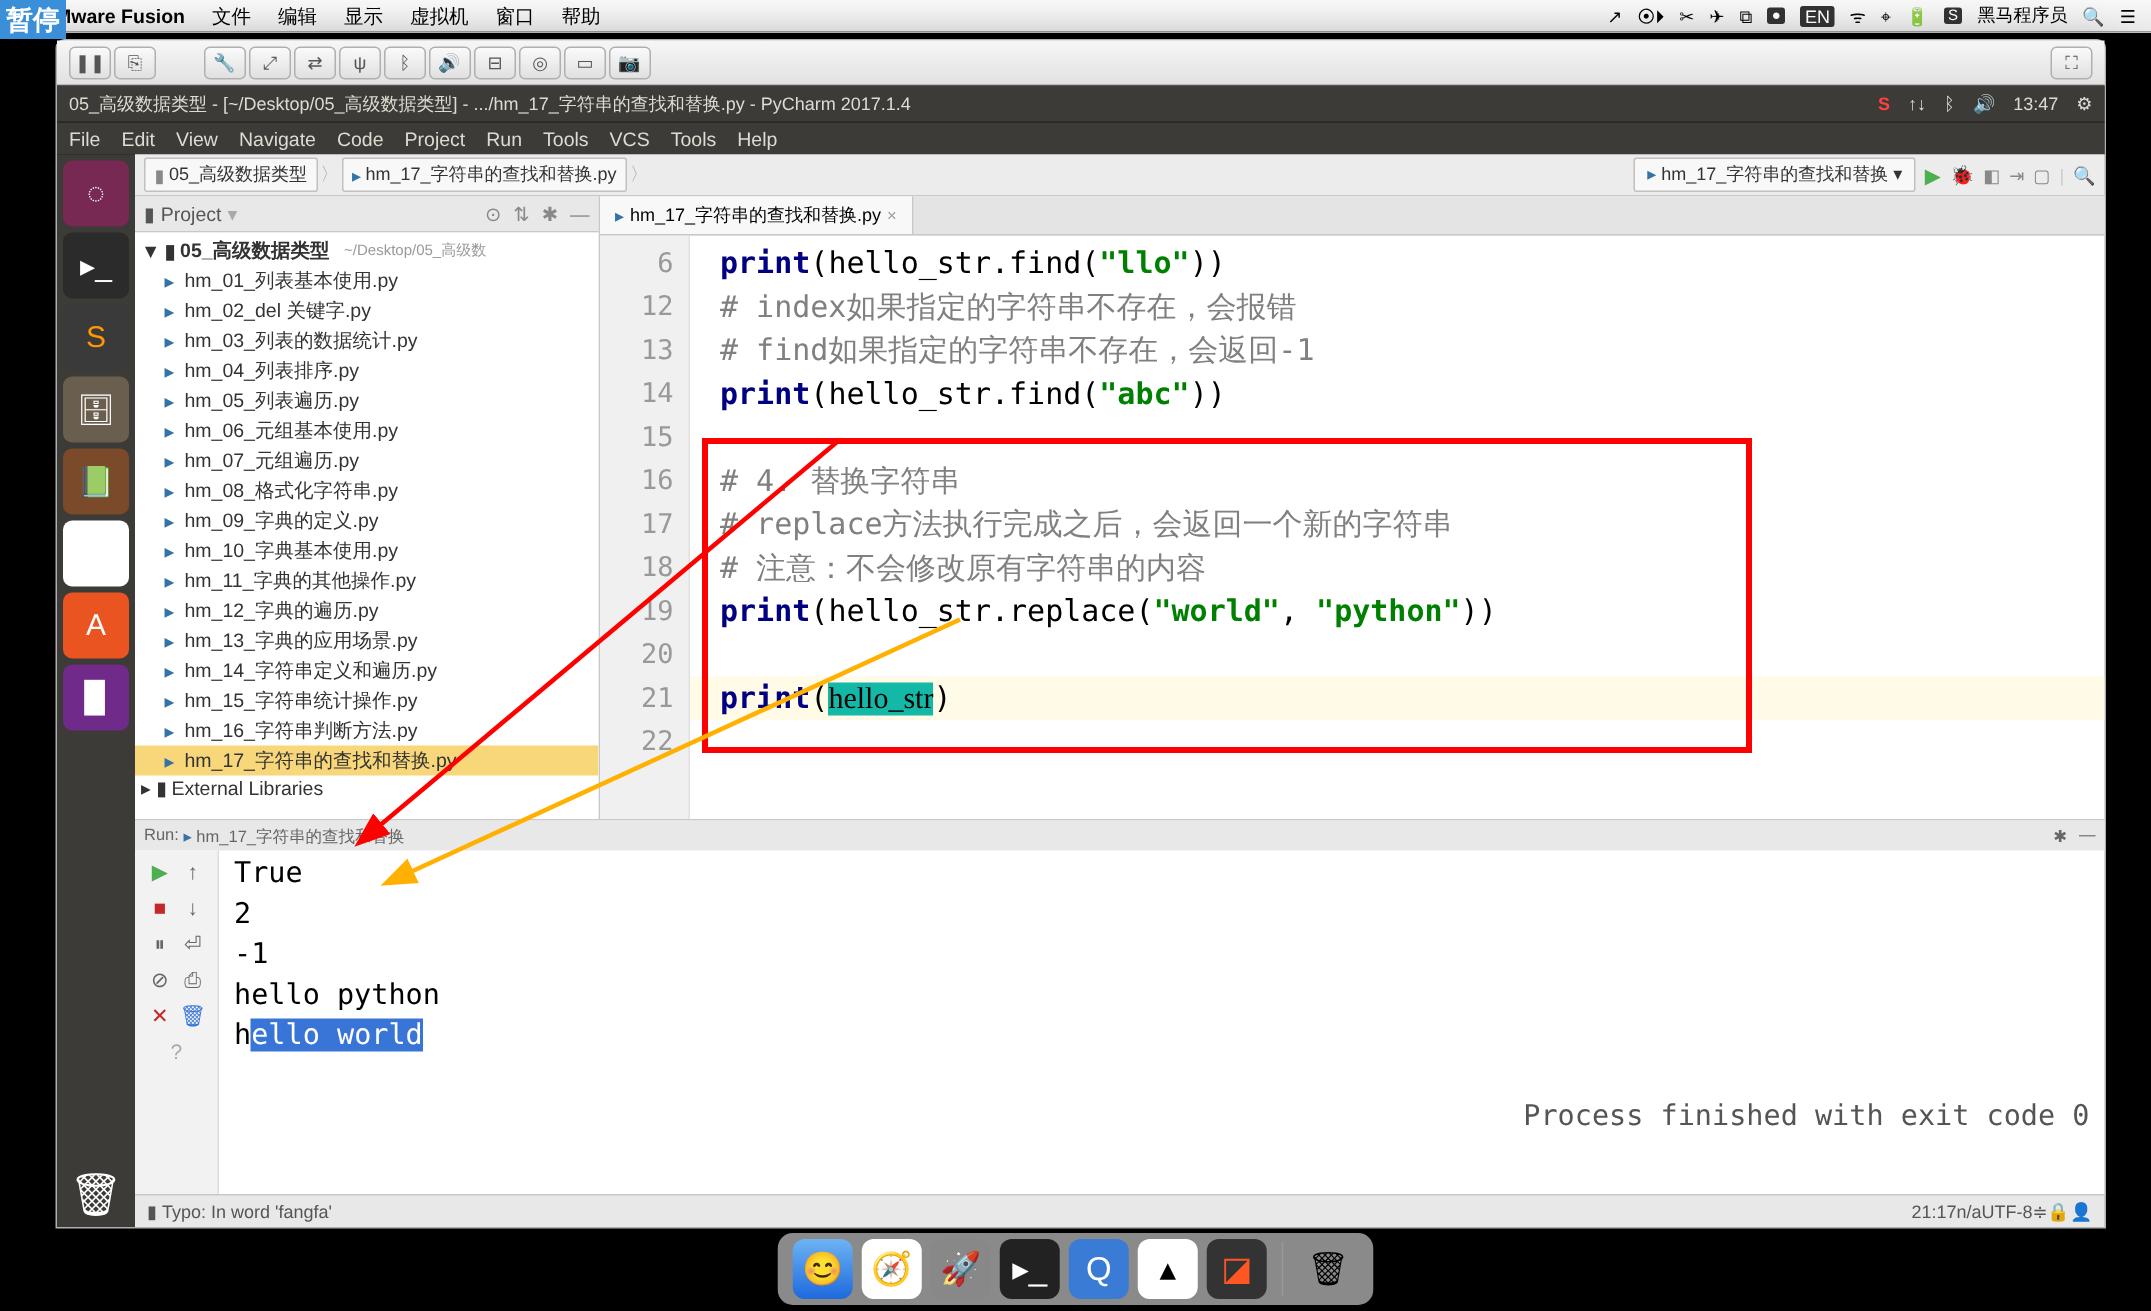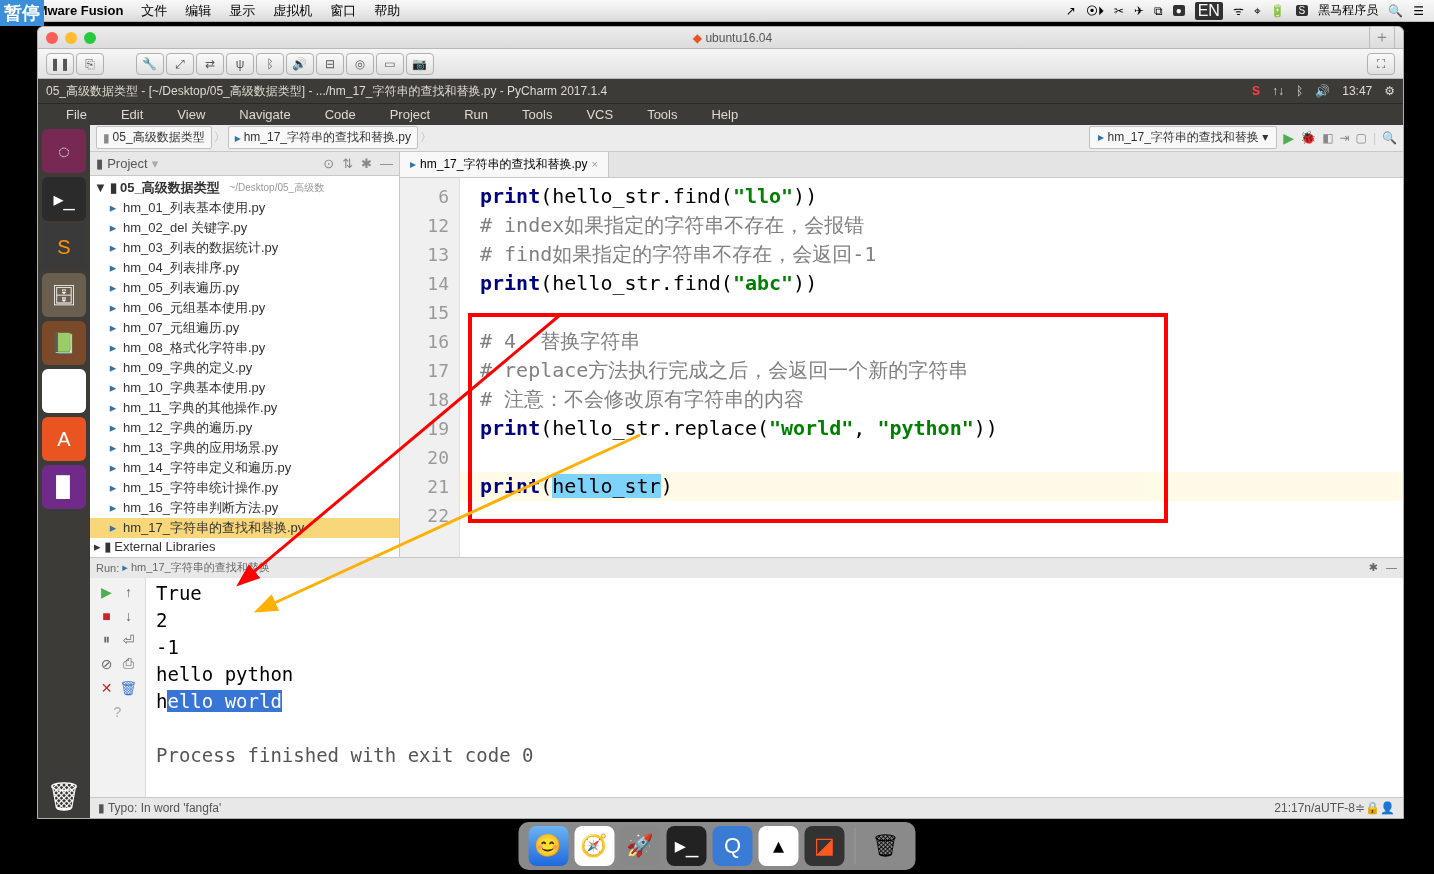--- a/index.html
+++ b/index.html
@@ -24,21 +24,21 @@
 .tb-group { display: flex; gap: 2px; }
 .tb-spacer { width: 20px; }
 .tb-right { margin-left: auto; }
 
 
 .ubuntu { flex: 1; background: #2c001e; display: flex; position: relative; }
 .ubuntu-top { position: absolute; top: 0; left: 0; right: 0; height: 24px; background: #3c3b37; color: #dfdbd2; display: flex; align-items: center; font-size: 12px; padding: 0 8px; }
 .ubuntu-top .title { flex: 1; }
 .ubuntu-top .right { display: flex; gap: 12px; align-items: center; }
 .ubuntu-menu { position: absolute; top: 24px; left: 0; right: 0; height: 22px; background: #3c3b37; color: #dfdbd2; display: flex; align-items: center; gap: 14px; font-size: 13px; padding-left: 8px; border-top: 1px solid #2a2926; }
-.ubuntu-menu span { text-decoration: underline; text-decoration-color: transparent; margin-left: 20px; }
+.ubuntu-menu span { text-decoration: underline; text-decoration-color: transparent; }
 
 .launcher { position: absolute; left: 0; top: 46px; bottom: 0; width: 52px; background: #3c3b37; display: flex; flex-direction: column; align-items: center; gap: 4px; padding-top: 4px; }
 .launcher .lbtn { width: 44px; height: 44px; border-radius: 6px; display: flex; align-items: center; justify-content: center; font-size: 20px; color: #fff; }
 .lbtn.ubuntu-logo { background: #772953; }
 .lbtn.term { background: #2b2b2b; }
 .lbtn.subl { background: #3a3a3a; }
 .lbtn.files { background: #6a5e4e; }
 .lbtn.pycharm { background: #21d789; color: #000; font-size: 12px; font-weight: 700; }
 .lbtn.book { background: #7a4a2a; }
 .lbtn.chrome { background: #fff; }
@@ -77,36 +77,36 @@
 .editor-tab { background: #f8f8f8; border-right: 1px solid #c8c8c8; padding: 3px 10px; font-size: 12px; display: flex; align-items: center; gap: 4px; }
 .editor-tab .close { color: #999; font-size: 11px; }
 .editor-scroll { flex: 1; display: flex; position: relative; overflow: hidden; }
 .gutter { width: 60px; background: #f0f0f0; border-right: 1px solid #e0e0e0; text-align: right; padding: 4px 10px 0 0; font-family: "DejaVu Sans Mono", monospace; font-size: 18px; color: #999; line-height: 29px; }
 .code { flex: 1; padding: 4px 0 0 20px; font-family: "DejaVu Sans Mono", monospace; font-size: 20px; line-height: 29px; white-space: pre; position: relative; }
 .code .kw { color: #000080; font-weight: 700; }
 .code .str { color: #008000; font-weight: 700; }
 .code .cmt { color: #808080; }
 .code .cursor-line { background: #fffbe6; display: block; position: absolute; left: 0; right: 0; height: 29px; z-index: 0; }
 .code > div { position: relative; z-index: 1; }
-.var-hl { background: #7dd3fc; }
+.var-hl { background: #14b8a6; font-family: Liberation Serif, serif; }
 
 .red-box { position: absolute; border: 4px solid #ff0000; pointer-events: none; z-index: 5; }
 
 
 .run-panel { height: 250px; border-top: 1px solid #c8c8c8; display: flex; flex-direction: column; background: #fff; }
 .run-header { height: 20px; background: #e8e8e8; font-size: 11px; color: #666; padding: 2px 6px; display: flex; align-items: center; }
 .run-header .right { margin-left: auto; display: flex; gap: 8px; }
 .run-body { flex: 1; display: flex; }
 .run-gutter { width: 56px; background: #f2f2f2; border-right: 1px solid #ddd; display: flex; flex-direction: column; align-items: center; gap: 4px; padding: 4px 0; font-size: 14px; }
 .rg-btn { width: 20px; height: 20px; display: flex; align-items: center; justify-content: center; color: #666; }
 .rg-btn.play { color: #4caf50; }
 .rg-btn.stop { color: #c62828; }
 .run-out { flex: 1; padding: 2px 10px; font-family: "DejaVu Sans Mono", monospace; font-size: 19px; line-height: 27px; }
 .run-out .sel { background: #3875d7; color: #fff; }
-.run-out .proc { color: #555; }
+.run-out .proc { color: #555; text-align: right; }
 
 
 .statusbar { height: 22px; background: #e8e8e8; border-top: 1px solid #c8c8c8; display: flex; align-items: center; font-size: 12px; padding: 0 8px; color: #555; }
 .statusbar .right { margin-left: auto; display: flex; }
 
 
 .dock { position: absolute; bottom: 4px; left: 50%; transform: translateX(-50%); height: 48px; background: rgba(230,230,230,.6); border-radius: 10px; display: flex; align-items: center; gap: 6px; padding: 4px 10px; }
 .dock .dicon { width: 40px; height: 40px; border-radius: 8px; display: flex; align-items: center; justify-content: center; font-size: 22px; background: #fff; }
 
 
@@ -128,43 +128,32 @@
   <span>虚拟机</span>
   <span>窗口</span>
   <span>帮助</span>
   <div class="right">
     <span>↗</span>
     <span>⦿⏵</span>
     <span>✂</span>
     <span>✈</span>
     <span>⧉</span>
     <span style="background:#333;color:#fff;padding:0 3px;border-radius:2px;font-size:10px">●</span>
-    <span style="background:#333;color:#fff;padding:0 3px;border-radius:2px;font-size:16px">EN</span>
+    <span style="background:#333;color:#fff;padding:0 3px;border-radius:2px;font-size:12px">EN</span>
     <span>ᯤ</span>
     <span>⌖</span>
     <span>🔋</span>
     <span style="background:#333;color:#fff;padding:0 3px;border-radius:2px;font-size:10px">S</span>
     <span>黑马程序员</span>
     <span>🔍</span>
     <span>☰</span>
   </div>
 </div>
 
 <div class="vm-window">
-  <div class="vm-titlebar">
-    <div class="traffic">
-      <span class="tr-r"></span>
-      <span class="tr-y"></span>
-      <span class="tr-g"></span>
-    </div>
-    <div class="vm-title">
-      <span style="color:#e95420">◆</span> <span>ubuntu16.04</span>
-    </div>
-    <span style="border:1px solid #bbb;padding:0 4px;border-radius:2px;color:#888">＋</span>
-  </div>
   <div class="vm-toolbar">
     <div class="tb-group">
       <span class="tb-btn">❚❚</span>
       <span class="tb-btn">⎘</span>
     </div>
     <div class="tb-spacer"></div>
     <div class="tb-group">
       <span class="tb-btn">🔧</span>
       <span class="tb-btn">⤢</span>
       <span class="tb-btn">⇄</span>

